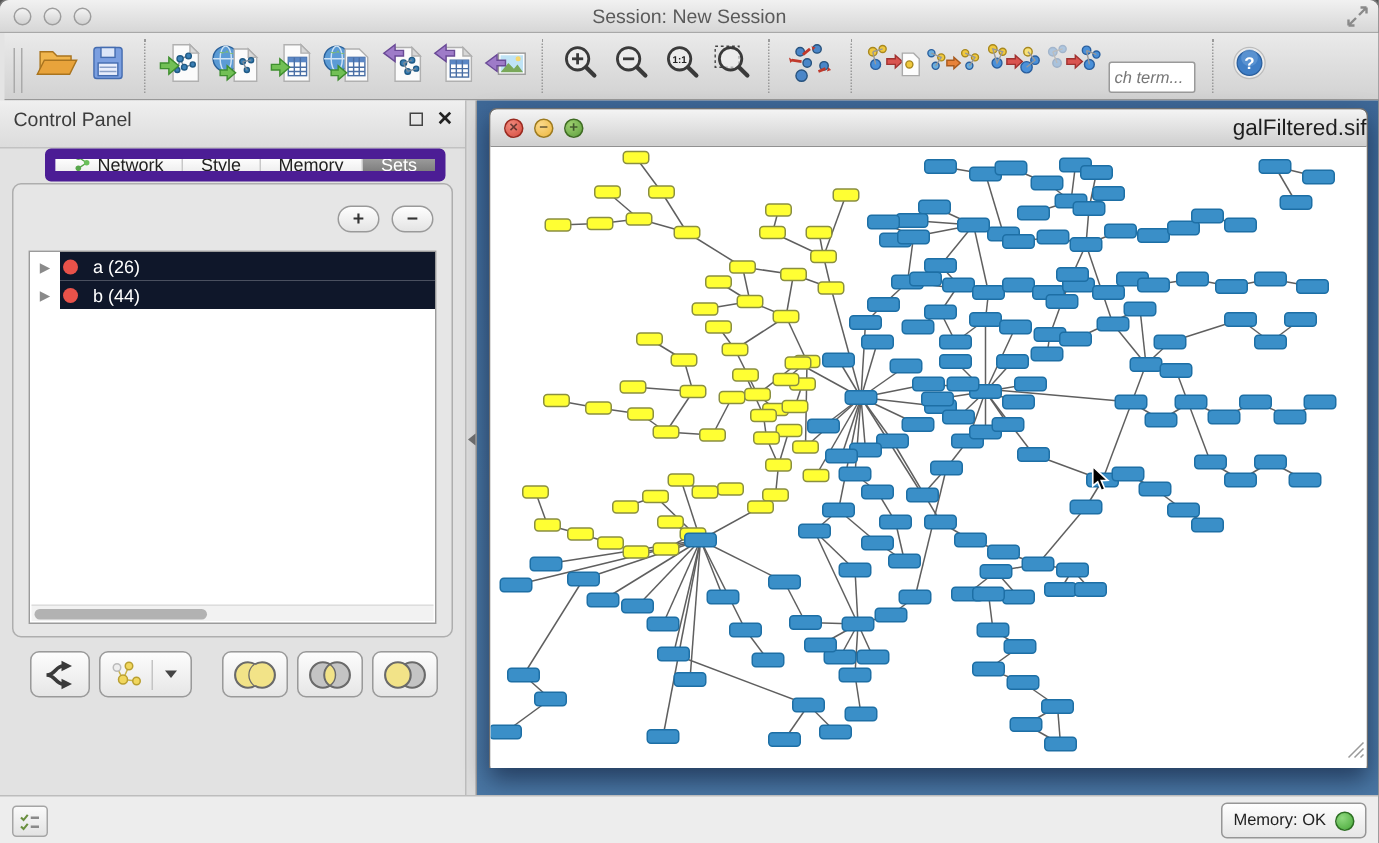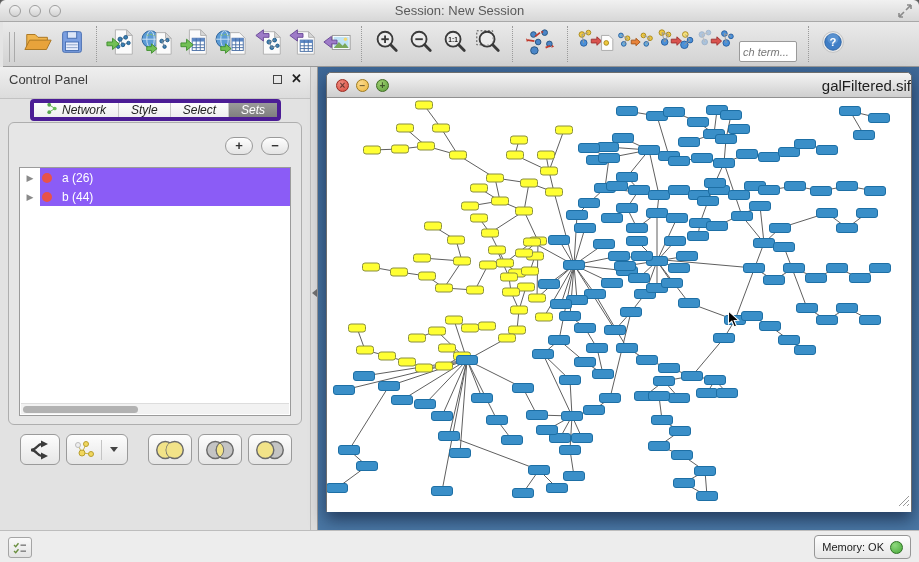--- a/index.html
+++ b/index.html
@@ -22,34 +22,34 @@
   .searchbox{width:58px;height:21px;border:1px solid #9a9a9a;background:#fff;font-style:italic;font-size:11px;color:#777;padding:0 3px;margin:0 4px;border-radius:2px;}
 
   
   .main{position:absolute;left:0;top:67px;width:100%;bottom:32px;}
   .control-panel{position:absolute;left:0;top:0;width:310px;height:100%;background:#e2e2e2;}
   .cp-header{position:absolute;left:0;top:0;width:100%;height:32px;background:linear-gradient(#efefef,#dcdcdc);border-bottom:1px solid #c2c2c2;}
   .cp-title{position:absolute;left:9px;top:5px;font-size:13px;color:#3c3c3c;}
   .cp-float{position:absolute;right:28px;top:8px;width:9px;height:9px;border:1.5px solid #444;}
   .cp-close{position:absolute;right:8px;top:4px;font-size:13px;font-weight:bold;color:#222;}
 
-  .tabbar{position:absolute;left:30px;top:32px;height:22px;display:flex;border:4px solid #4c1d95;border-radius:4px;overflow:hidden;background:#fdfdfd;font-style:italic;}
+  .tabbar{position:absolute;left:30px;top:32px;height:22px;display:flex;border:7px solid #4c1d95;border-radius:4px;overflow:hidden;background:#fdfdfd;}
   .tab{display:flex;align-items:center;gap:4px;padding:0 12px;font-size:12px;color:#222;border-right:1px solid #c8c8c8;background:linear-gradient(#fdfdfd,#efefef);}
   .tab:last-child{border-right:none;}
   .tab.selected{background:linear-gradient(#9a9a9a,#7f7f7f);color:#fff;}
 
   .cp-box{position:absolute;left:8px;right:8px;top:55px;bottom:105px;border:1px solid #aeaeae;border-radius:6px;background:#e6e6e6;}
   .setbtn{position:absolute;top:14px;width:28px;height:18px;border:1px solid #9a9a9a;border-radius:9px;background:linear-gradient(#fefefe,#e4e4e4);font-size:13px;font-weight:bold;color:#333;text-align:center;line-height:16px;}
   .setbtn.add{right:48px;}
   .setbtn.rem{right:12px;}
   .setlist{position:absolute;left:10px;right:10px;top:44px;bottom:8px;background:#fff;border:1px solid #9b9b9b;overflow:hidden;}
   .setrow{display:flex;height:19px;align-items:stretch;font-size:12px;}
   .setrow .gutter{width:20px;background:#fff;display:flex;align-items:center;justify-content:center;color:#8a8a8a;font-size:9px;}
   .setrow .rowbody{flex:1;display:flex;align-items:center;gap:5px;padding-left:2px;color:#111;}
-  .setrow.selected .rowbody{background:#8b5cf6;color:#fff;gap:10px;}
+  .setrow.selected .rowbody{background:#0f172a;color:#fff;gap:10px;}
   .setdot{width:10px;height:10px;border-radius:50%;background:#e8524a;flex:0 0 auto;}
   .hscroll{position:absolute;left:1px;right:1px;bottom:1px;height:11px;background:#f2f2f2;border-top:1px solid #ddd;}
   .hthumb{position:absolute;left:2px;top:2px;width:115px;height:7px;border-radius:4px;background:#b2b2b2;}
 
   .cp-bottom{position:absolute;left:0;bottom:60px;width:100%;height:36px;}
   .bbtn{position:absolute;top:0;height:31px;border:1px solid #9a9a9a;border-radius:6px;background:linear-gradient(#fdfdfd,#e6e6e6);display:flex;align-items:center;justify-content:center;}
   .bbtn .divline{width:1px;height:20px;background:#c4c4c4;margin:0 3px;}
   .dropcaret{width:0;height:0;border-left:4px solid transparent;border-right:4px solid transparent;border-top:5px solid #444;margin:0 5px;}
 
   .splitter{position:absolute;left:310px;top:0;width:8px;height:100%;background:#dcdcdc;border-left:1px solid #bdbdbd;border-right:1px solid #9a9a9a;}
@@ -332,21 +332,21 @@
                 <circle cx="3" cy="3" r="2" fill="#57a64b"></circle>
                 <circle cx="3" cy="11" r="2" fill="#57a64b"></circle>
                 <circle cx="9" cy="7" r="2" fill="#6abf5a"></circle>
               </svg></span>
           <span>Network</span>
         </div>
         <div class="tab">
             <span>Style</span>
           </div>
         <div class="tab">
-            <span>Select</span>
+            <span>Memory</span>
           </div>
         <div class="tab selected">
             <span>Sets</span>
           </div>
       </div>
 
       <div class="cp-box">
         <div class="setbtn add">+</div>
         <div class="setbtn rem">−</div>
         <div class="setlist">

